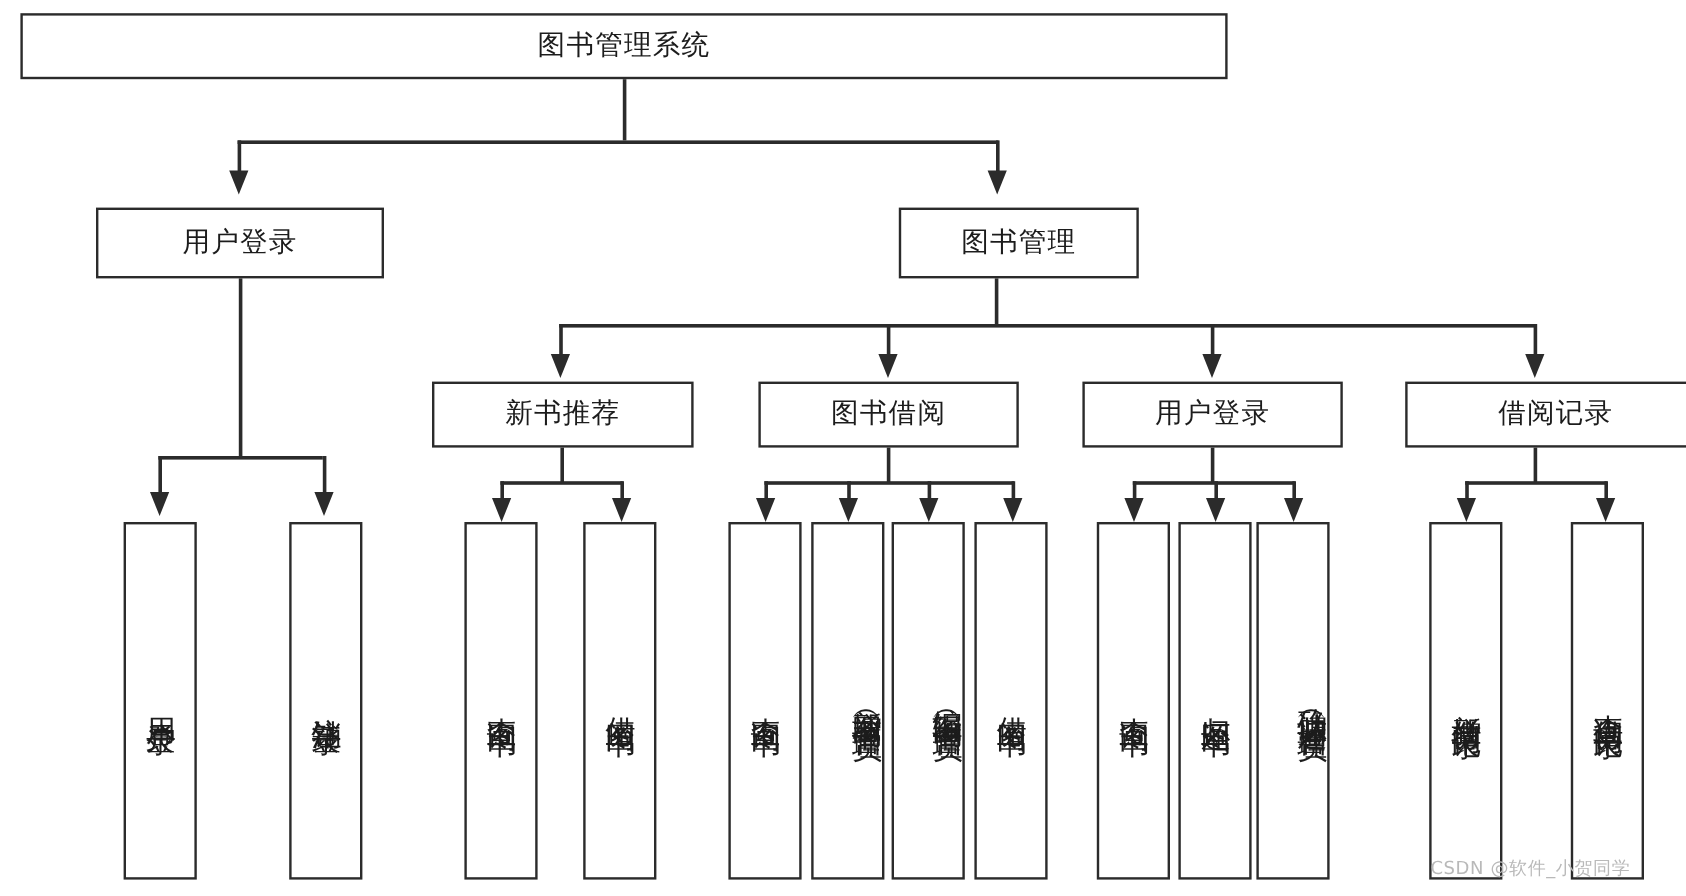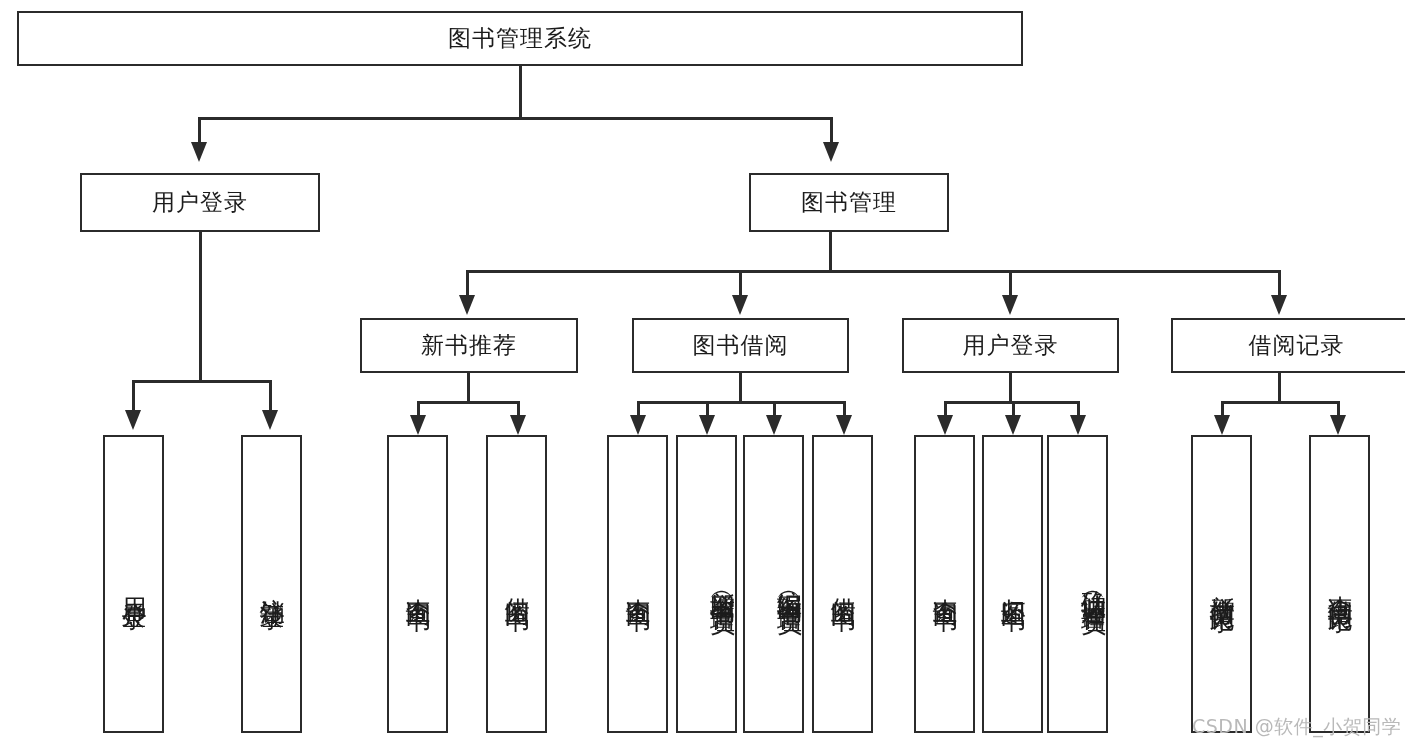--- a/index.html
+++ b/index.html
@@ -58,21 +58,21 @@
     height: 0;
     border-left: 8px solid transparent;
     border-right: 8px solid transparent;
     border-top: 20px solid #2b2b2b;
   }
 
   
   .watermark {
     position: absolute;
     color: #b9b9b9;
-    font-size: 19px;
+    font-size: 15px;
     white-space: nowrap;
     user-select: none;
     letter-spacing: 0.5px;
   }
 </style>
 </head>
 <body>
 
 <div id="canvas">
 

